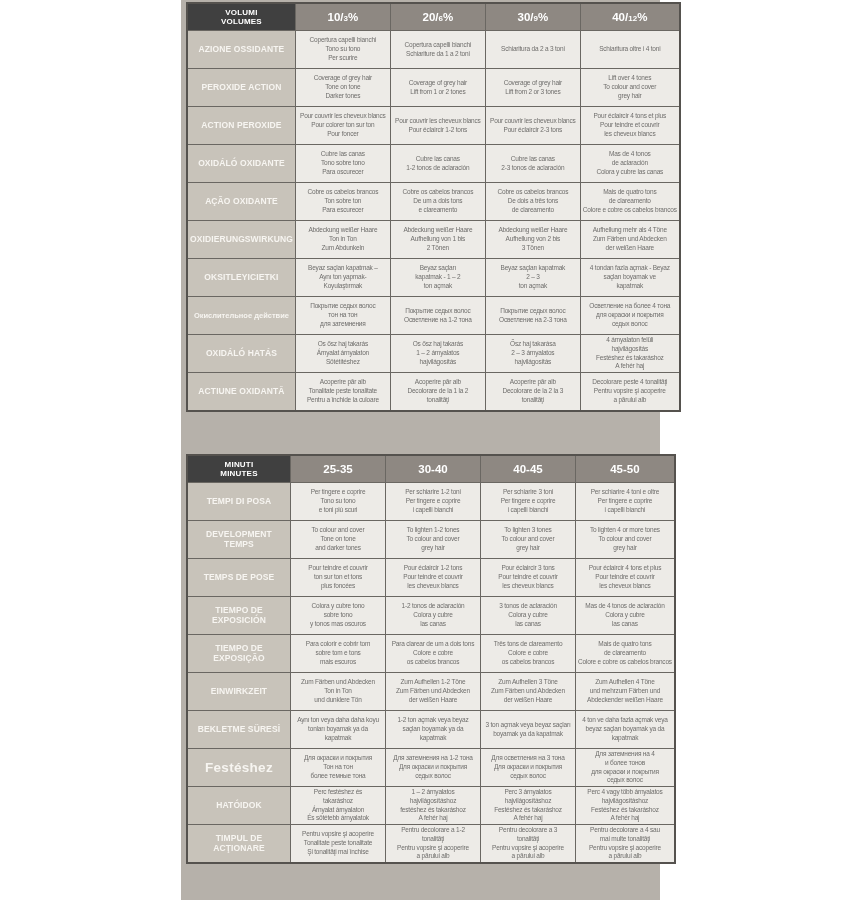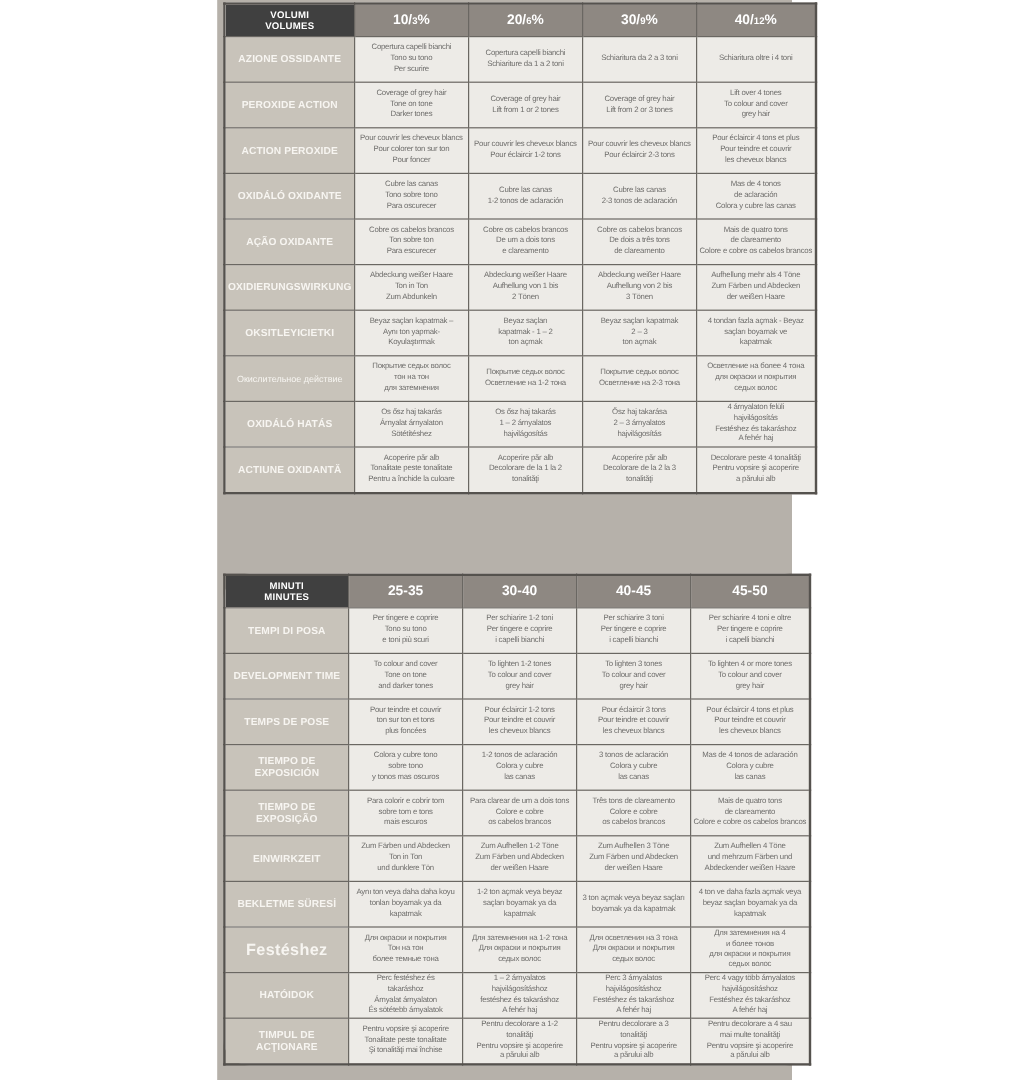--- a/index.html
+++ b/index.html
@@ -9,39 +9,39 @@
   }
   .panel{
     position:absolute;left:181px;top:0;width:479px;height:900px;
     background:#b6b1aa;
   }
   table.grid{
     position:absolute;border-collapse:collapse;table-layout:fixed;
     background:#edebe7;border:2px solid #55524e;
   }
   #table-0{left:186px;top:2px;}
-  #table-1{left:186px;top:478px;border-radius:22px;}
+  #table-1{left:186px;top:454px;border-radius:22px;}
   table.grid th, table.grid td{
     border:1px solid #6a6762;text-align:center;vertical-align:middle;
     padding:0 2px;overflow:hidden;
   }
   th.corner{
     width:98px;background:#404040;color:#ffffff;font-size:8px;
     font-weight:bold;line-height:9px;height:26px;letter-spacing:.2px;
   }
   th.colhead{
     width:90px;background:#8e8882;color:#ffffff;font-size:11.5px;
     font-weight:bold;height:26px;
   }
   th.colhead .sub{font-size:8px;font-weight:bold;}
   th.rowlabel{
     background:#c8c3ba;color:#f7f5f1;font-size:8.5px;font-weight:bold;
     height:37px;line-height:9.5px;letter-spacing:.1px;
   }
-  th.rowlabel.ru-small{font-size:7.5px;font-weight:normal;letter-spacing:0;}
+  th.rowlabel.ru-small{font-size:7.5px;font-weight:bold;letter-spacing:0;}
   th.rowlabel.ru-big{font-size:13.5px;letter-spacing:.3px;}
   td.cell{
     background:#edebe7;color:#6e6d6b;font-size:6.5px;height:37px;
     letter-spacing:-0.2px;
   }
   td.cell .line{line-height:8.8px;white-space:nowrap;}
 </style>
 </head>
 <body>
 
@@ -311,21 +311,21 @@
           <div class="line">Per tingere e coprire</div>
           <div class="line">i capelli bianchi</div>
         </td>
         <td class="cell">
           <div class="line">Per schiarire 4 toni e oltre</div>
           <div class="line">Per tingere e coprire</div>
           <div class="line">i capelli bianchi</div>
         </td>
       </tr>
       <tr>
-        <th class="rowlabel ">DEVELOPMENT TIME</th>
+        <th class="rowlabel ">DEVELOPMENT TEMPS</th>
         <td class="cell">
           <div class="line">To colour and cover</div>
           <div class="line">Tone on tone</div>
           <div class="line">and darker tones</div>
         </td>
         <td class="cell">
           <div class="line">To lighten 1-2 tones</div>
           <div class="line">To colour and cover</div>
           <div class="line">grey hair</div>
         </td>

